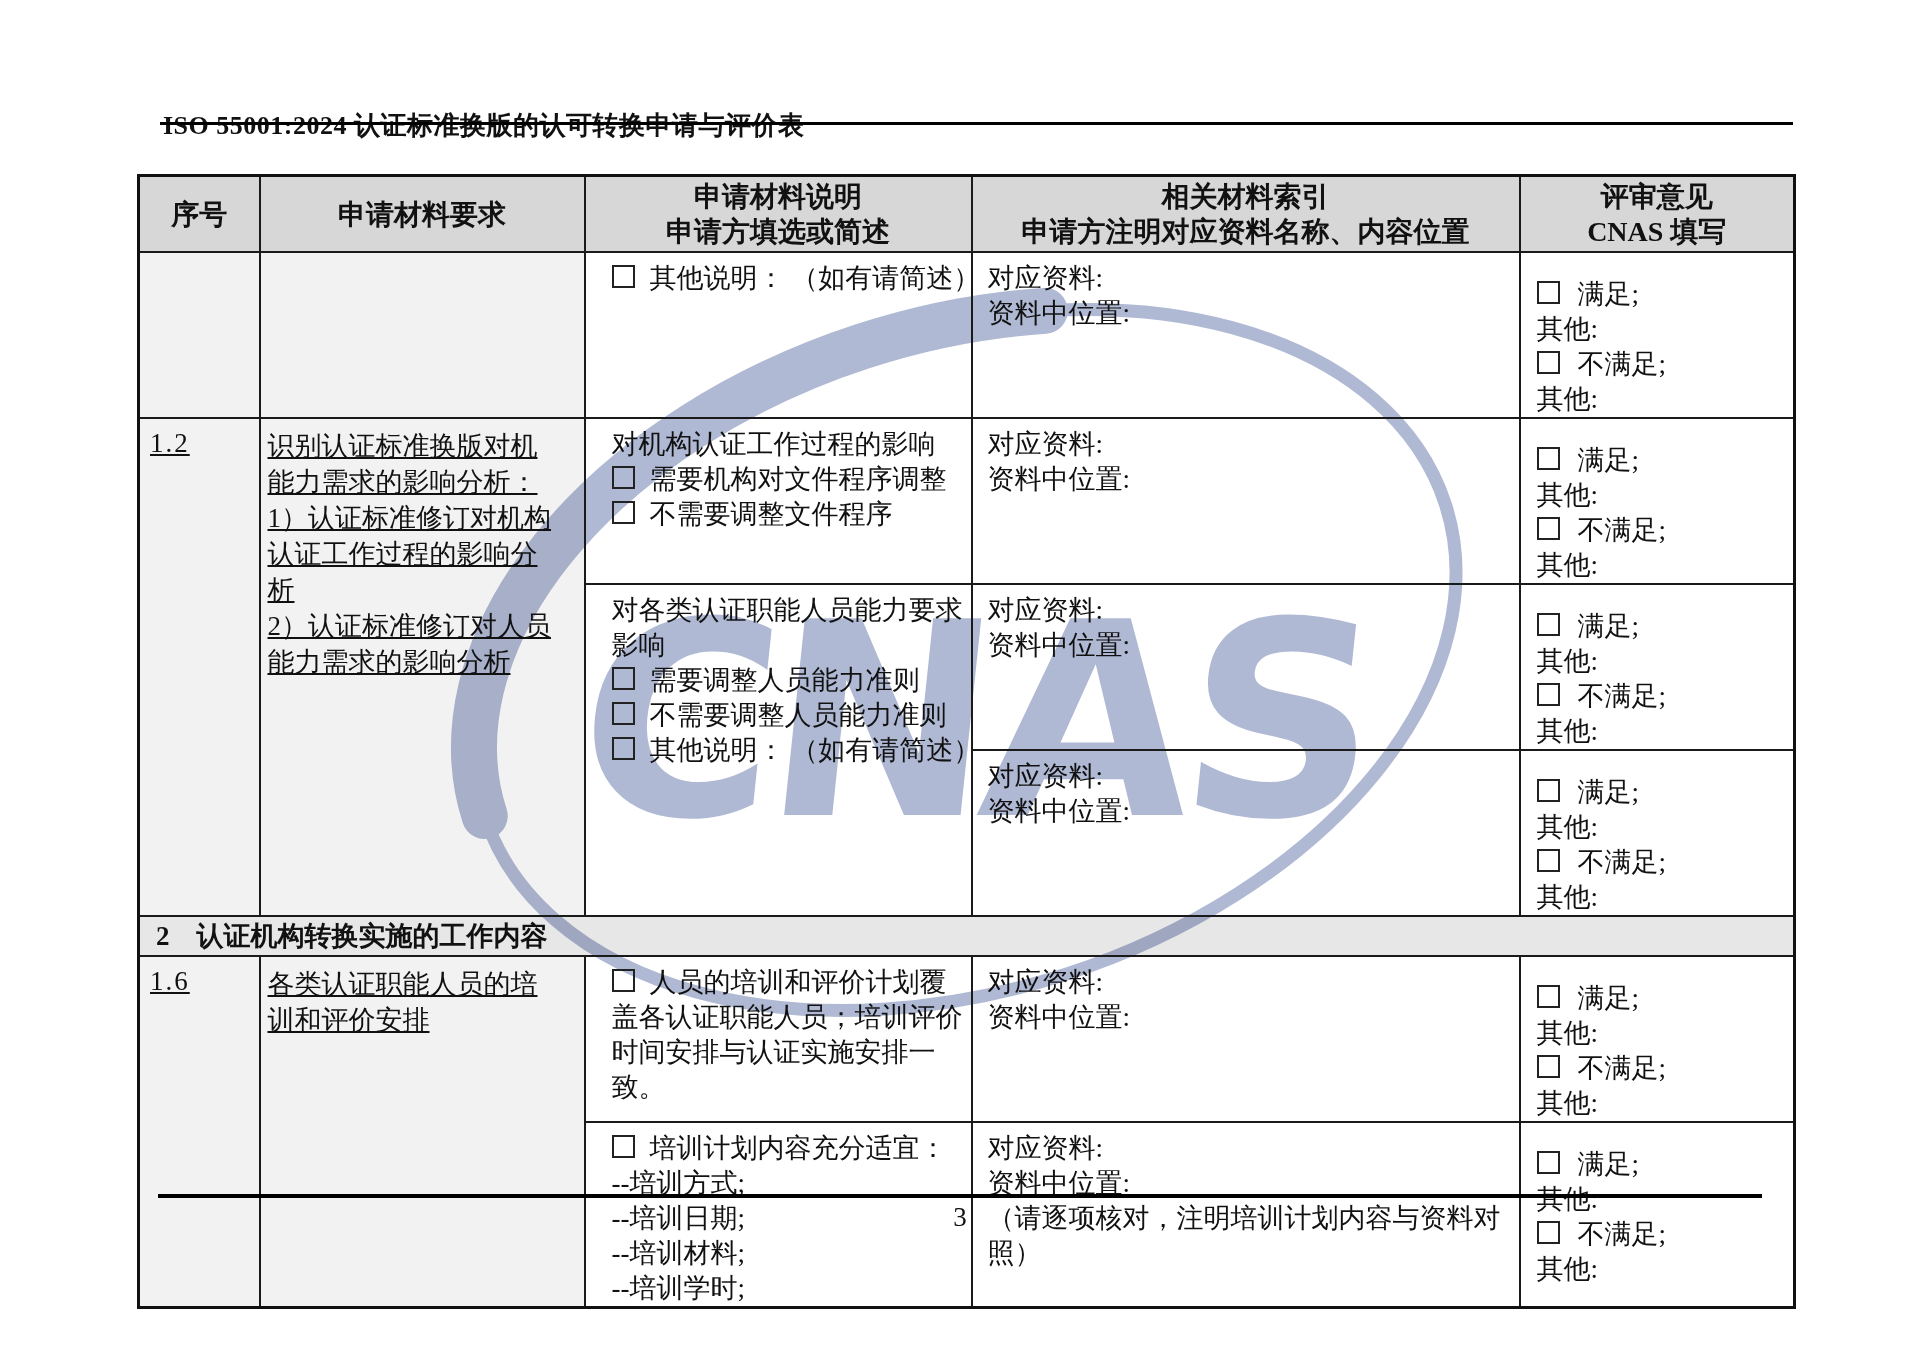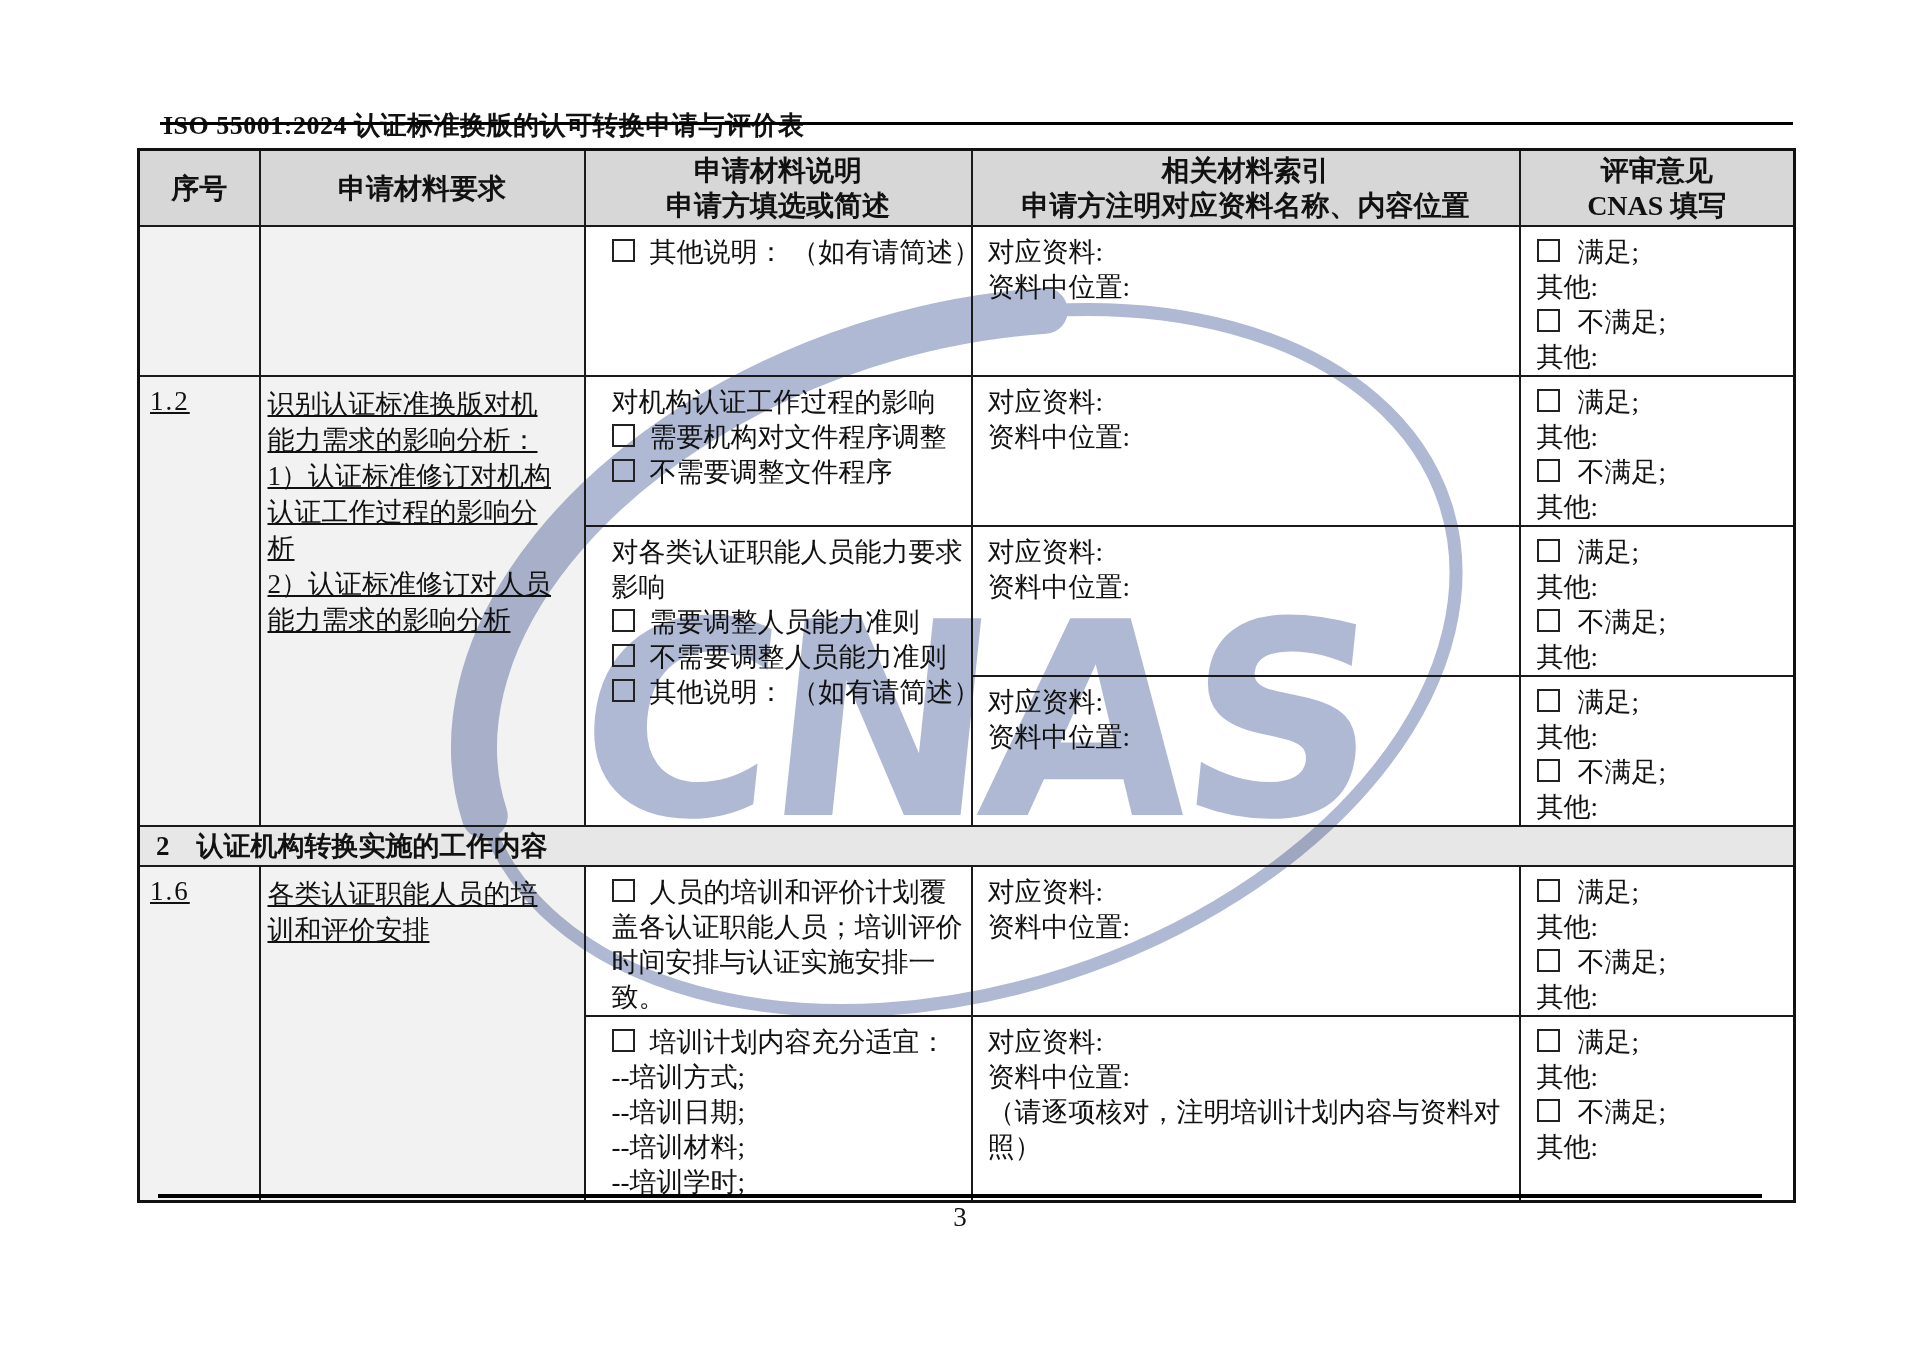--- a/index.html
+++ b/index.html
@@ -17,39 +17,39 @@
   .doc-title{
     position:absolute;left:163px;top:88px;z-index:2;
     font-size:26px;font-weight:bold;letter-spacing:.5px;white-space:nowrap;margin-top:20px;
   }
   .title-rule{
     position:absolute;left:160px;top:122px;width:1633px;height:3px;
     background:#000;z-index:2;
   }
   
   table.main{
-    position:absolute;left:137px;top:148px;width:1656px;z-index:1;
+    position:absolute;left:137px;top:174px;width:1656px;z-index:1;
     border-collapse:collapse;table-layout:fixed;font-size:27px;
     border:3px solid #111;
   }
   td,th{border:2px solid #1a1a1a;vertical-align:top;padding:0;font-weight:normal;overflow:hidden;}
   th.hd{
     background:rgba(0,0,0,0.155);vertical-align:middle;text-align:center;
     font-weight:bold;font-size:28px;line-height:35px;padding:2px 2px;
   }
   .shade{background:rgba(0,0,0,0.052);text-decoration:underline;}
   .sec{
     background:rgba(0,0,0,0.095);font-weight:600;font-size:27px;
     vertical-align:middle;padding:1px 0 1px 16px;line-height:36px;margin-top:44px;
   }
   .no-cell{padding:9px 0 0 10px;font-size:27px;letter-spacing:2px;}
   .req-cell{padding:9px 6px 0 7px;}
   .c3{padding:8px 6px 0 26px;}
   .mat{padding:8px 6px 0 15px;}
-  .rev{padding:8px 4px 0 16px;}
+  .rev{padding:24px 4px 0 16px;}
   .line{line-height:35px;white-space:nowrap;}
   .req-cell .line{line-height:36px;}
   .cbx{
     display:inline-block;width:19px;height:19px;border:2px solid #222;
     margin-right:15px;vertical-align:-1px;background:transparent;
   }
   .rev .cbx{margin-right:18px;}
   
   .bottom-rule{
     position:absolute;left:158px;top:1194px;width:1604px;height:4px;

